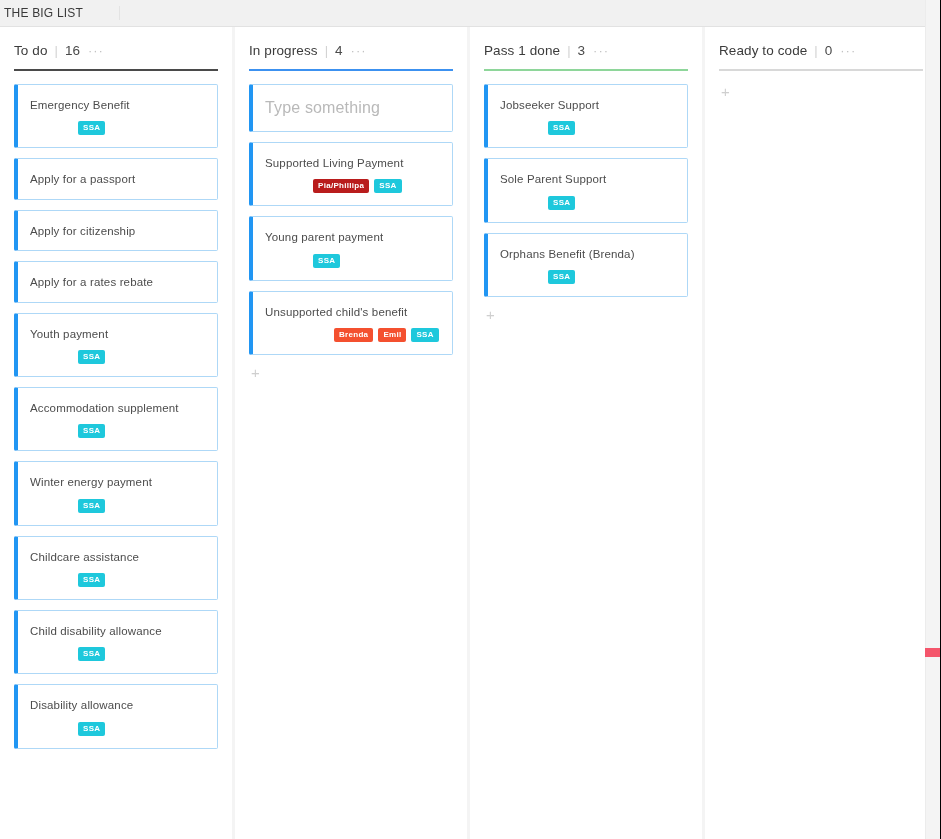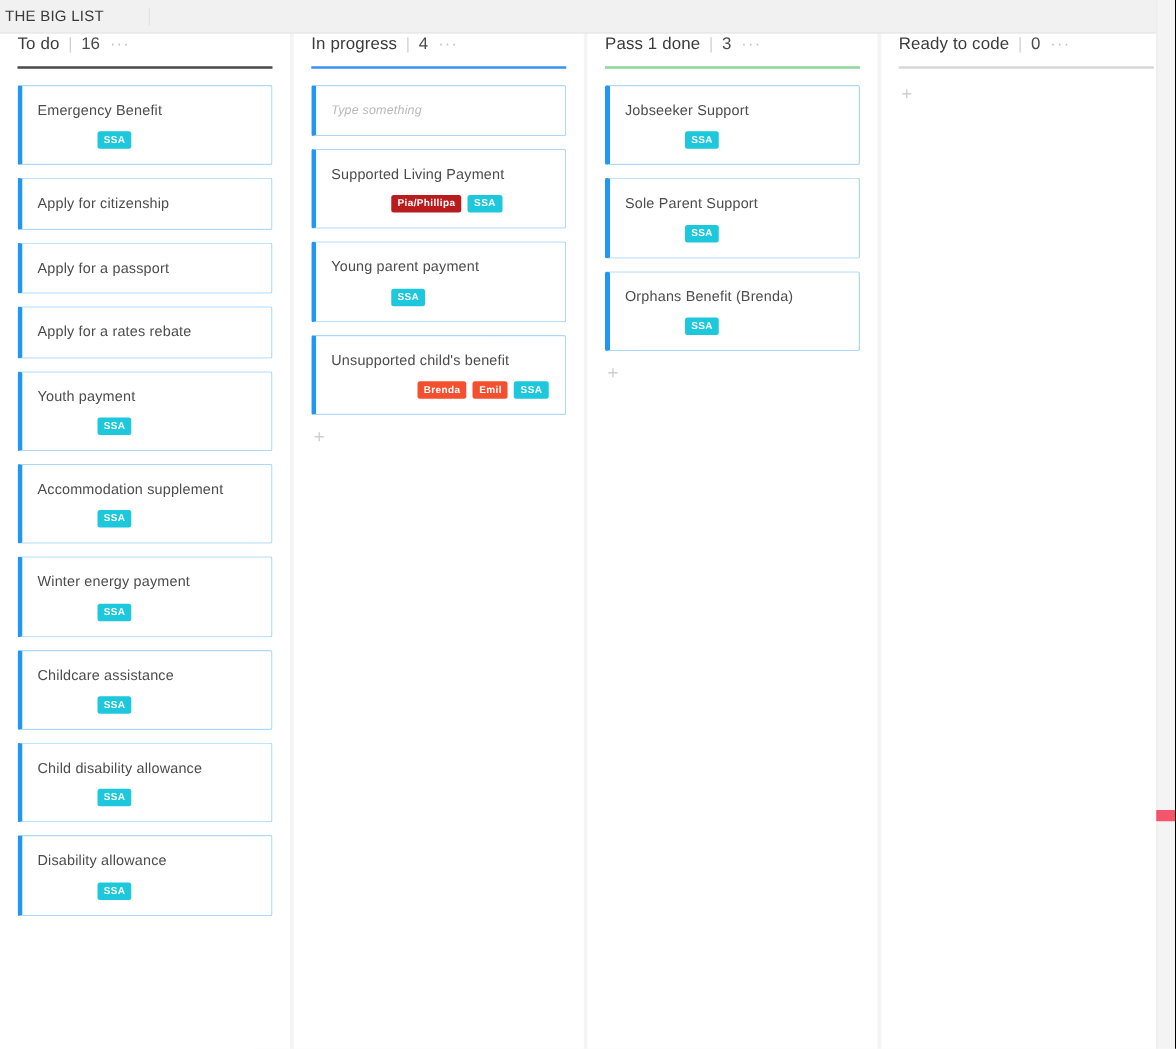--- a/index.html
+++ b/index.html
@@ -58,20 +58,21 @@
   .column {
     width: 232px;
     background: #ffffff;
     box-sizing: border-box;
     padding: 0 14px;
     margin-right: 3px;
     position: relative;
     overflow: hidden;
   }
   .col-head {
+    padding-top: 16px;
     display: flex;
     align-items: center;
     font-size: 13.5px;
     color: #3b3b3b;
     white-space: nowrap;
   }
   .col-title { letter-spacing: .1px; }
   .col-sep {
     color: #d2d2d2;
     margin: 0 7px;
@@ -105,24 +106,23 @@
     box-shadow: 0 0 0 0 rgba(0,0,0,0);
   }
   .card-title {
     font-size: 11.5px;
     color: #4c4c4c;
     line-height: 1.25;
     letter-spacing: .15px;
   }
   .card.input-card { padding: 14px 12px; }
   .card-input {
-    font-size: 10px;
+    font-size: 16px;
     color: #b9b9b9;
     letter-spacing: .15px;
-    font-style: italic;
   }
   .tags {
     margin-top: 9px;
     display: flex;
     gap: 5px;
     flex-wrap: wrap;
     padding-left: 48px;
   }
   .tag {
     display: inline-block;
@@ -195,24 +195,24 @@
       </div>
       <div class="col-rule" style="background: rgb(74, 74, 74);"></div>
       <div class="cards">
         <div class="card">
           <div class="card-title">Emergency Benefit</div>
           <div class="tags">
             <span class="tag" style="background: rgb(30, 200, 220);">SSA</span>
           </div>
         </div>
         <div class="card">
+          <div class="card-title">Apply for a passport</div>
+        </div>
+        <div class="card">
           <div class="card-title">Apply for citizenship</div>
-        </div>
-        <div class="card">
-          <div class="card-title">Apply for a passport</div>
         </div>
         <div class="card">
           <div class="card-title">Apply for a rates rebate</div>
         </div>
         <div class="card">
           <div class="card-title">Youth payment</div>
           <div class="tags">
             <span class="tag" style="background: rgb(30, 200, 220);">SSA</span>
           </div>
         </div>

